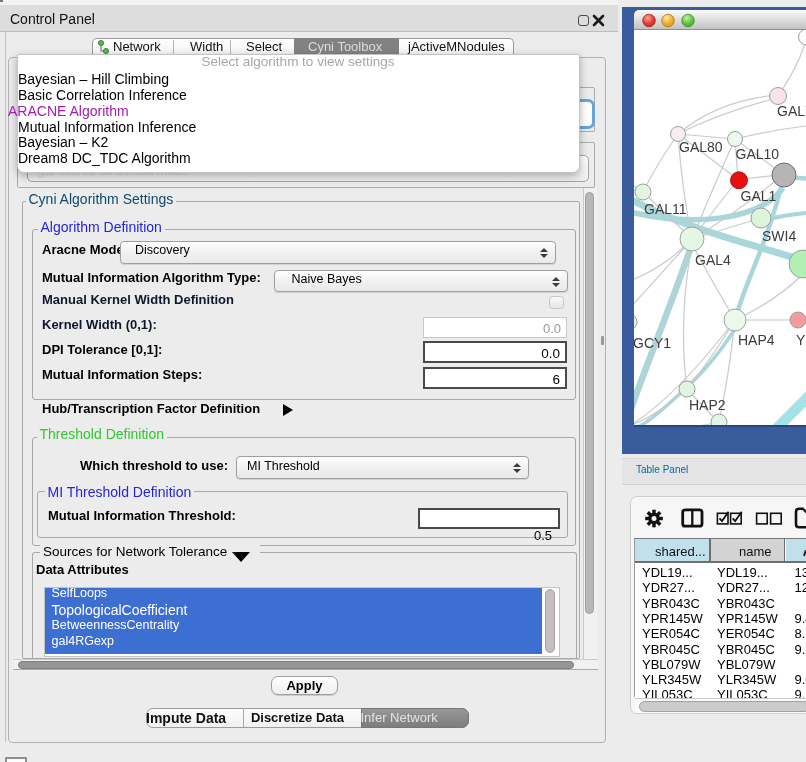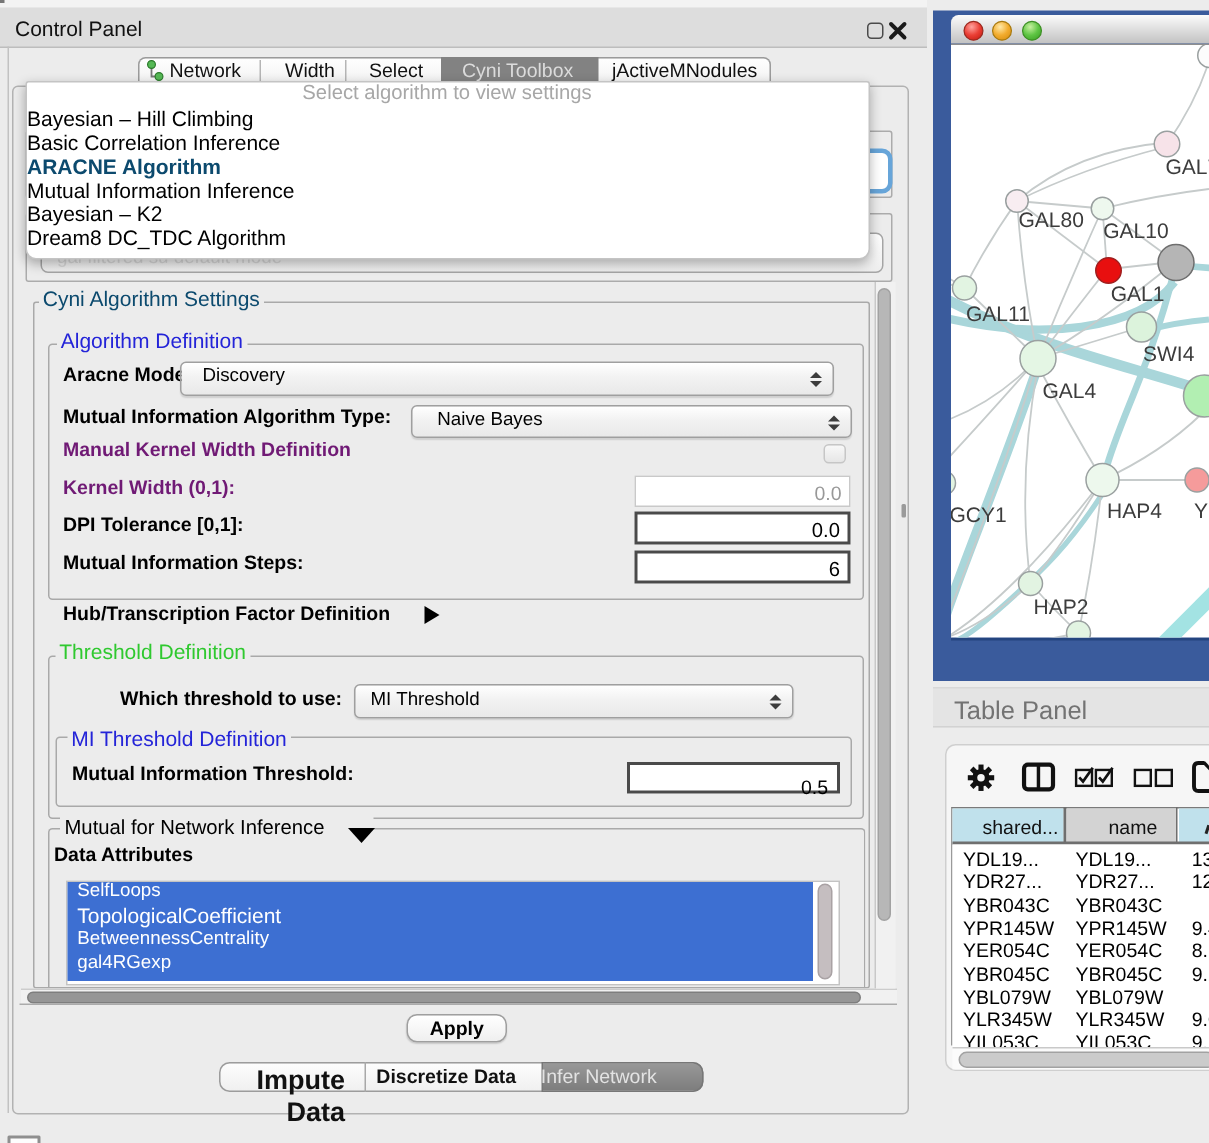--- a/index.html
+++ b/index.html
@@ -1,19 +1,19 @@
 <!DOCTYPE html>
 <html><head>
 <meta charset="utf-8">
 <style>
 html,body{margin:0;padding:0}
 body{width:806px;height:762px;position:relative;font-family:"Liberation Sans",sans-serif;background:#ececec;overflow:hidden}
 .abs{position:absolute}
 .lbl{position:absolute;font-size:13px;font-weight:bold;color:#000;white-space:nowrap}
-.dis{color:#701a75}
+.dis{color:#0f172a}
 .grp{position:absolute;border:1px solid #a9a9a9;border-radius:3px}
 .gtitle{position:absolute;font-size:14px;background:#ececec;padding:0 3px;white-space:nowrap}
 .combo{position:absolute;border:1px solid #9f9f9f;border-radius:4px;background:linear-gradient(#ffffff,#f2f2f2 45%,#e9e9e9);box-shadow:0 1px 1px rgba(0,0,0,0.12)}
 .spin{position:absolute;right:6px;width:9px}
 .spin .u{position:absolute;width:0;height:0;border-left:4px solid transparent;border-right:4px solid transparent;border-bottom:4.5px solid #3c3c3c}
 .spin .d{position:absolute;width:0;height:0;border-left:4px solid transparent;border-right:4px solid transparent;border-top:4.5px solid #3c3c3c}
 </style>
 </head>
 <body>
 
@@ -118,25 +118,25 @@
       <div class="u" style="left:0;top:6px"></div>
       <div class="d" style="left:0;top:12.5px"></div>
     </div>
   </div>
 
   <div class="grp" style="left:37px;top:491px;width:529px;height:44.5px"></div>
   <div class="gtitle" style="left:44.5px;top:484.1px;color:#2424d8">MI Threshold Definition</div>
 
   <div class="lbl" style="left:48px;top:507.5px">Mutual Information Threshold:</div>
   <div class="abs" style="left:418px;top:508px;width:142px;height:21px;border:2px solid #4a4a4a;background:#fff;box-sizing:border-box">
-    <div class="abs" style="right:6px;top:7px;font-size:13px;color:#000">0.5</div>
+    <div class="abs" style="right:6px;top:18px;font-size:13px;color:#000">0.5</div>
   </div>
 
   <div class="grp" style="left:32px;top:551.5px;width:543px;height:106px;border-bottom:none;border-radius:3px 3px 0 0"></div>
-  <div class="gtitle" style="left:40px;top:544px;color:#000;font-size:13.5px;padding-right:33px">Mutual for Network Inference</div>
+  <div class="gtitle" style="left:40px;top:544px;color:#000;font-size:13.5px;padding-right:33px">Sources for Network Tolerance</div>
   <div class="abs" style="left:232px;top:551.5px;width:0;height:0;border-top:10px solid #000;border-left:9px solid transparent;border-right:9px solid transparent"></div>
 
   <div class="lbl" style="left:36px;top:562px">Data Attributes</div>
 
   <div class="abs" style="left:44px;top:587px;width:514px;height:68px;background:#fff;border:1px solid #c3c3c3"></div>
   <div class="abs" style="left:45px;top:588px;width:496.5px;height:66px;background:#3d6fd2"></div>
   <div class="abs" style="left:51.5px;top:585.5px;font-size:12.5px;color:#fff">SelfLoops</div>
   <div class="abs" style="left:51.5px;top:601.5px;font-size:14px;color:#fff">TopologicalCoefficient</div>
   <div class="abs" style="left:51.5px;top:617.5px;font-size:12.5px;color:#fff">BetweennessCentrality</div>
   <div class="abs" style="left:51.5px;top:633.5px;font-size:12.5px;color:#fff">gal4RGexp</div>
@@ -151,34 +151,34 @@
   <div class="abs" style="left:13px;top:669px;width:585px;height:1px;background:#ababab"></div>
 </div>
 
 <div class="abs" style="left:600.5px;top:336px;width:3px;height:9px;background:#9a9a9a;border-radius:1px"></div>
 
 <div id="popup">
   <div class="abs" style="left:16.5px;top:54px;width:563px;height:119px;background:#ffffff;border:1px solid #c4c4c4;border-radius:2px 2px 7px 7px;box-shadow:0 3px 8px rgba(0,0,0,0.30);box-sizing:border-box"></div>
   <div class="abs" style="left:16.5px;top:54px;width:563px;text-align:center;font-size:13.5px;color:#a7a7a7">Select algorithm to view settings</div>
   <div class="abs" style="left:18px;top:71px;font-size:14px;color:#000">Bayesian – Hill Climbing</div>
   <div class="abs" style="left:18px;top:87px;font-size:14px;color:#000">Basic Correlation Inference</div>
-  <div class="abs" style="left:18px;top:102.6px;font-size:14px;font-weight:bold;color:#0c4a6e">ARACNE Algorithm</div>
+  <div class="abs" style="left:8px;top:102.6px;font-size:14px;font-weight:normal;color:#a21caf">ARACNE Algorithm</div>
   <div class="abs" style="left:18px;top:118.6px;font-size:14px;color:#000">Mutual Information Inference</div>
   <div class="abs" style="left:18px;top:134.2px;font-size:14px;color:#000">Bayesian – K2</div>
   <div class="abs" style="left:18px;top:150.2px;font-size:14px;color:#000">Dream8 DC_TDC Algorithm</div>
 </div>
 
 <div id="bottom">
   <div class="abs" style="left:271px;top:676px;width:67px;height:19px;background:linear-gradient(#ffffff,#efefef);border:1px solid #9f9f9f;border-radius:7px;box-sizing:border-box;box-shadow:0 1px 1px rgba(0,0,0,0.15)"></div>
   <div class="abs" style="left:271px;top:678px;width:67px;text-align:center;font-size:13px;font-weight:600;color:#000">Apply</div>
 
   <div class="abs" style="left:146px;top:707.5px;width:322.5px;height:20px;background:linear-gradient(#fdfdfd,#f0f0f0);border:1px solid #9c9c9c;border-radius:7px;box-sizing:border-box"></div>
   <div class="abs" style="left:242.5px;top:707.5px;width:1px;height:20px;background:#a8a8a8"></div>
   <div class="abs" style="left:360.5px;top:707.5px;width:108px;height:20px;background:linear-gradient(#989898,#7d7d7d);border-radius:0 7px 7px 0;border:1px solid #777;box-sizing:border-box"></div>
-  <div class="abs" style="left:146px;top:710px;width:84px;text-align:right;font-size:18px;font-weight:600;color:#111">Impute Data</div>
+  <div class="abs" style="left:146px;top:710px;width:84px;text-align:left;font-size:14px;font-weight:600;color:#111">Impute Data</div>
   <div class="abs" style="left:238px;top:710px;width:119px;text-align:center;font-size:13px;font-weight:600;color:#111">Discretize Data</div>
   <div class="abs" style="left:360.5px;top:710px;width:108px;font-size:13px;font-weight:500;color:#e3e3e3">Infer Network</div>
 </div>
 
 <div id="netwin">
   <div class="abs" style="left:622px;top:7px;width:184px;height:446.5px;background:#3a5b9c"></div>
   <div class="abs" style="left:634px;top:425px;width:172px;height:2px;background:#24457f"></div>
   <div class="abs" style="left:634px;top:10px;width:172px;height:20px;background:linear-gradient(#fbfbfb,#c2c2c2);border-bottom:1px solid #8e8e8e;border-radius:5px 0 0 0;box-sizing:border-box"></div>
   <svg class="abs" style="left:634px;top:10px" width="172" height="20" viewBox="0 0 172 20">
     <defs>
@@ -273,21 +273,21 @@
       <text x="61" y="235">GAL4</text>
       <text x="-1" y="318">GCY1</text>
       <text x="104" y="315">HAP4</text>
       <text x="162" y="315">Y</text>
       <text x="55" y="379.5">HAP2</text>
     </g>
   </svg>
 </div>
 <div id="tablepanel">
   <div class="abs" style="left:622px;top:458px;width:184px;height:27px;background:#e4e4e4;border-top:1px solid #d8d8d8;border-bottom:1px solid #d2d2d2;box-sizing:border-box"></div>
-  <div class="abs" style="left:636px;top:464px;font-size:17px;color:#737373">Table Panel</div>
+  <div class="abs" style="left:636px;top:464px;font-size:10px;color:#0369a1">Table Panel</div>
 
   <div class="abs" style="left:630px;top:496px;width:182px;height:218px;background:#f6f6f6;border:1px solid #cfcfcf;border-radius:7px;box-sizing:border-box"></div>
 
   <svg class="abs" style="left:631px;top:496px" width="175" height="42" viewBox="0 0 175 42">
     <g transform="translate(23,22.5)">
       <g fill="#111">
         <circle r="5.8"></circle>
         <g>
           <rect x="-1.7" y="-8.8" width="3.4" height="4.2"></rect>
           <rect x="-1.7" y="4.6" width="3.4" height="4.2"></rect>

